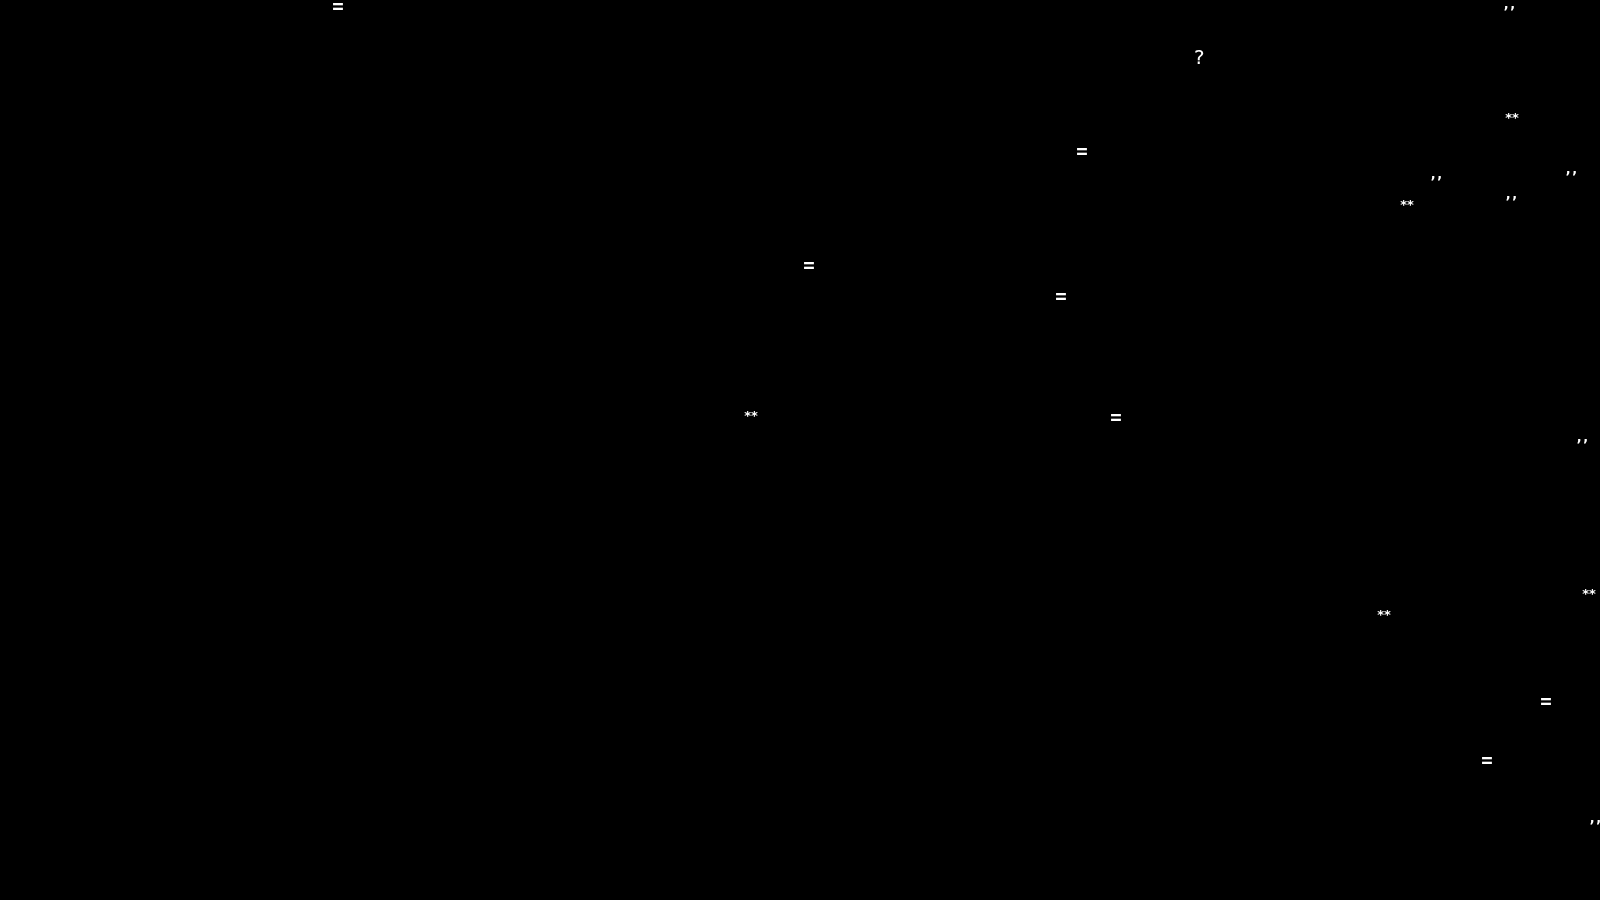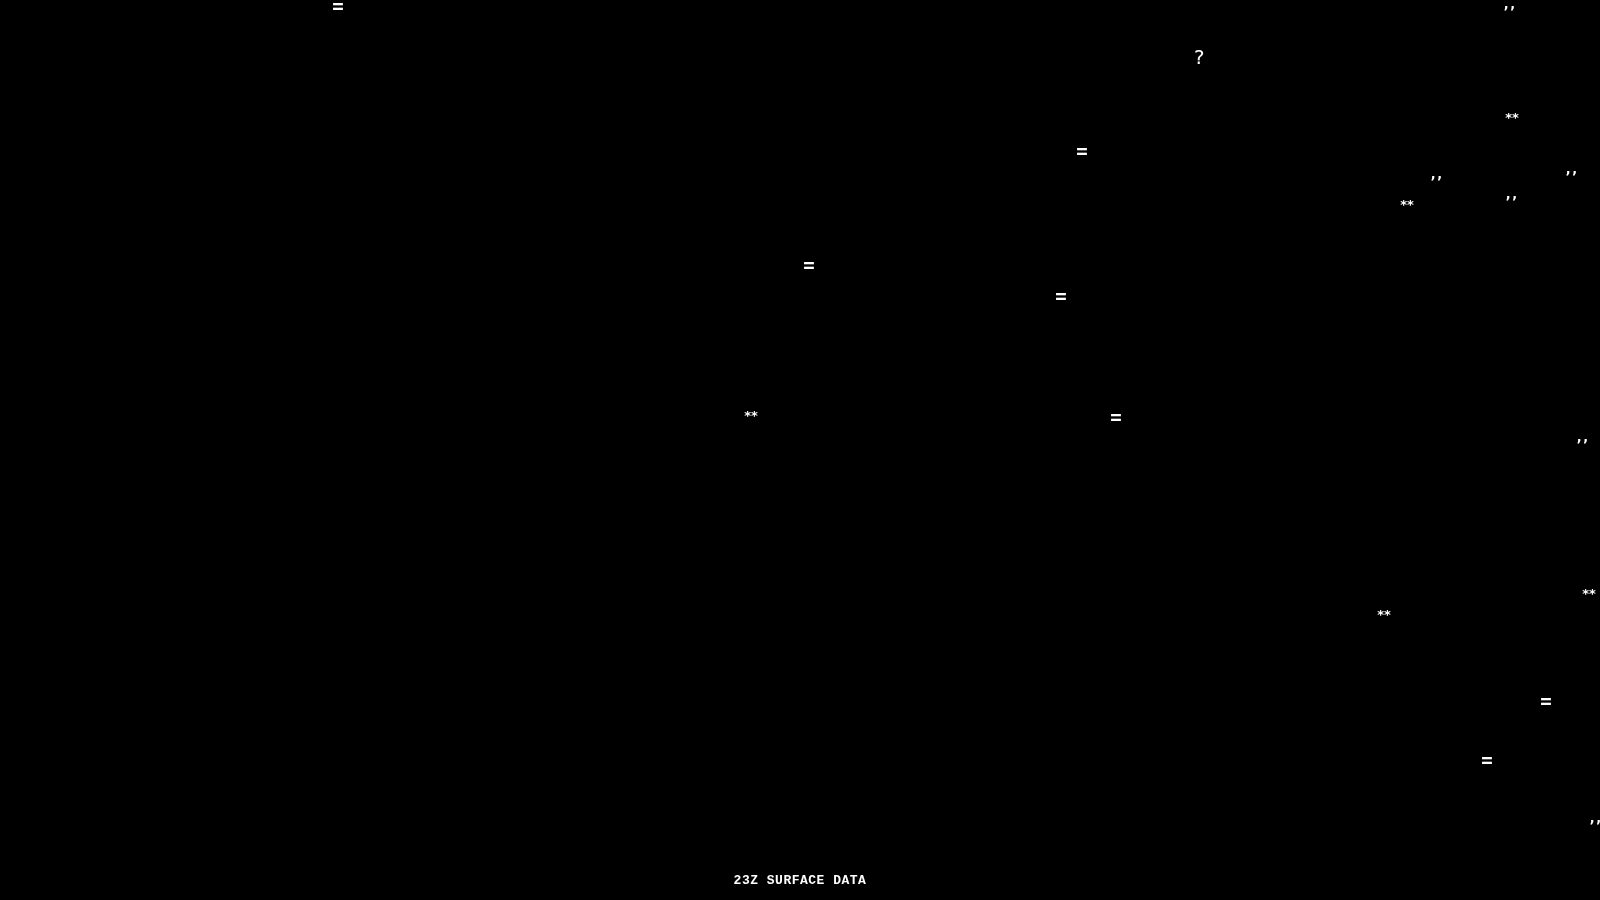--- a/index.html
+++ b/index.html
@@ -90,14 +90,13 @@
       <span class="sym sym-fog" style="left: 1061px; top: 296px;">=</span>
       <span class="sym sym-snow" style="left: 750px; top: 415px;">**</span>
       <span class="sym sym-fog" style="left: 1116px; top: 417px;">=</span>
       <span class="sym sym-drizzle" style="left: 1580px; top: 445px;">’’</span>
       <span class="sym sym-snow" style="left: 1588px; top: 593px;">**</span>
       <span class="sym sym-snow" style="left: 1383px; top: 614px;">**</span>
       <span class="sym sym-fog" style="left: 1546px; top: 701px;">=</span>
       <span class="sym sym-fog" style="left: 1487px; top: 760px;">=</span>
       <span class="sym sym-drizzle" style="left: 1593px; top: 826px;">’’</span>
     </div>
-  <div class="footer-title">23Z SURFACE DATA</div>
 </div>
 
 </body></html>

